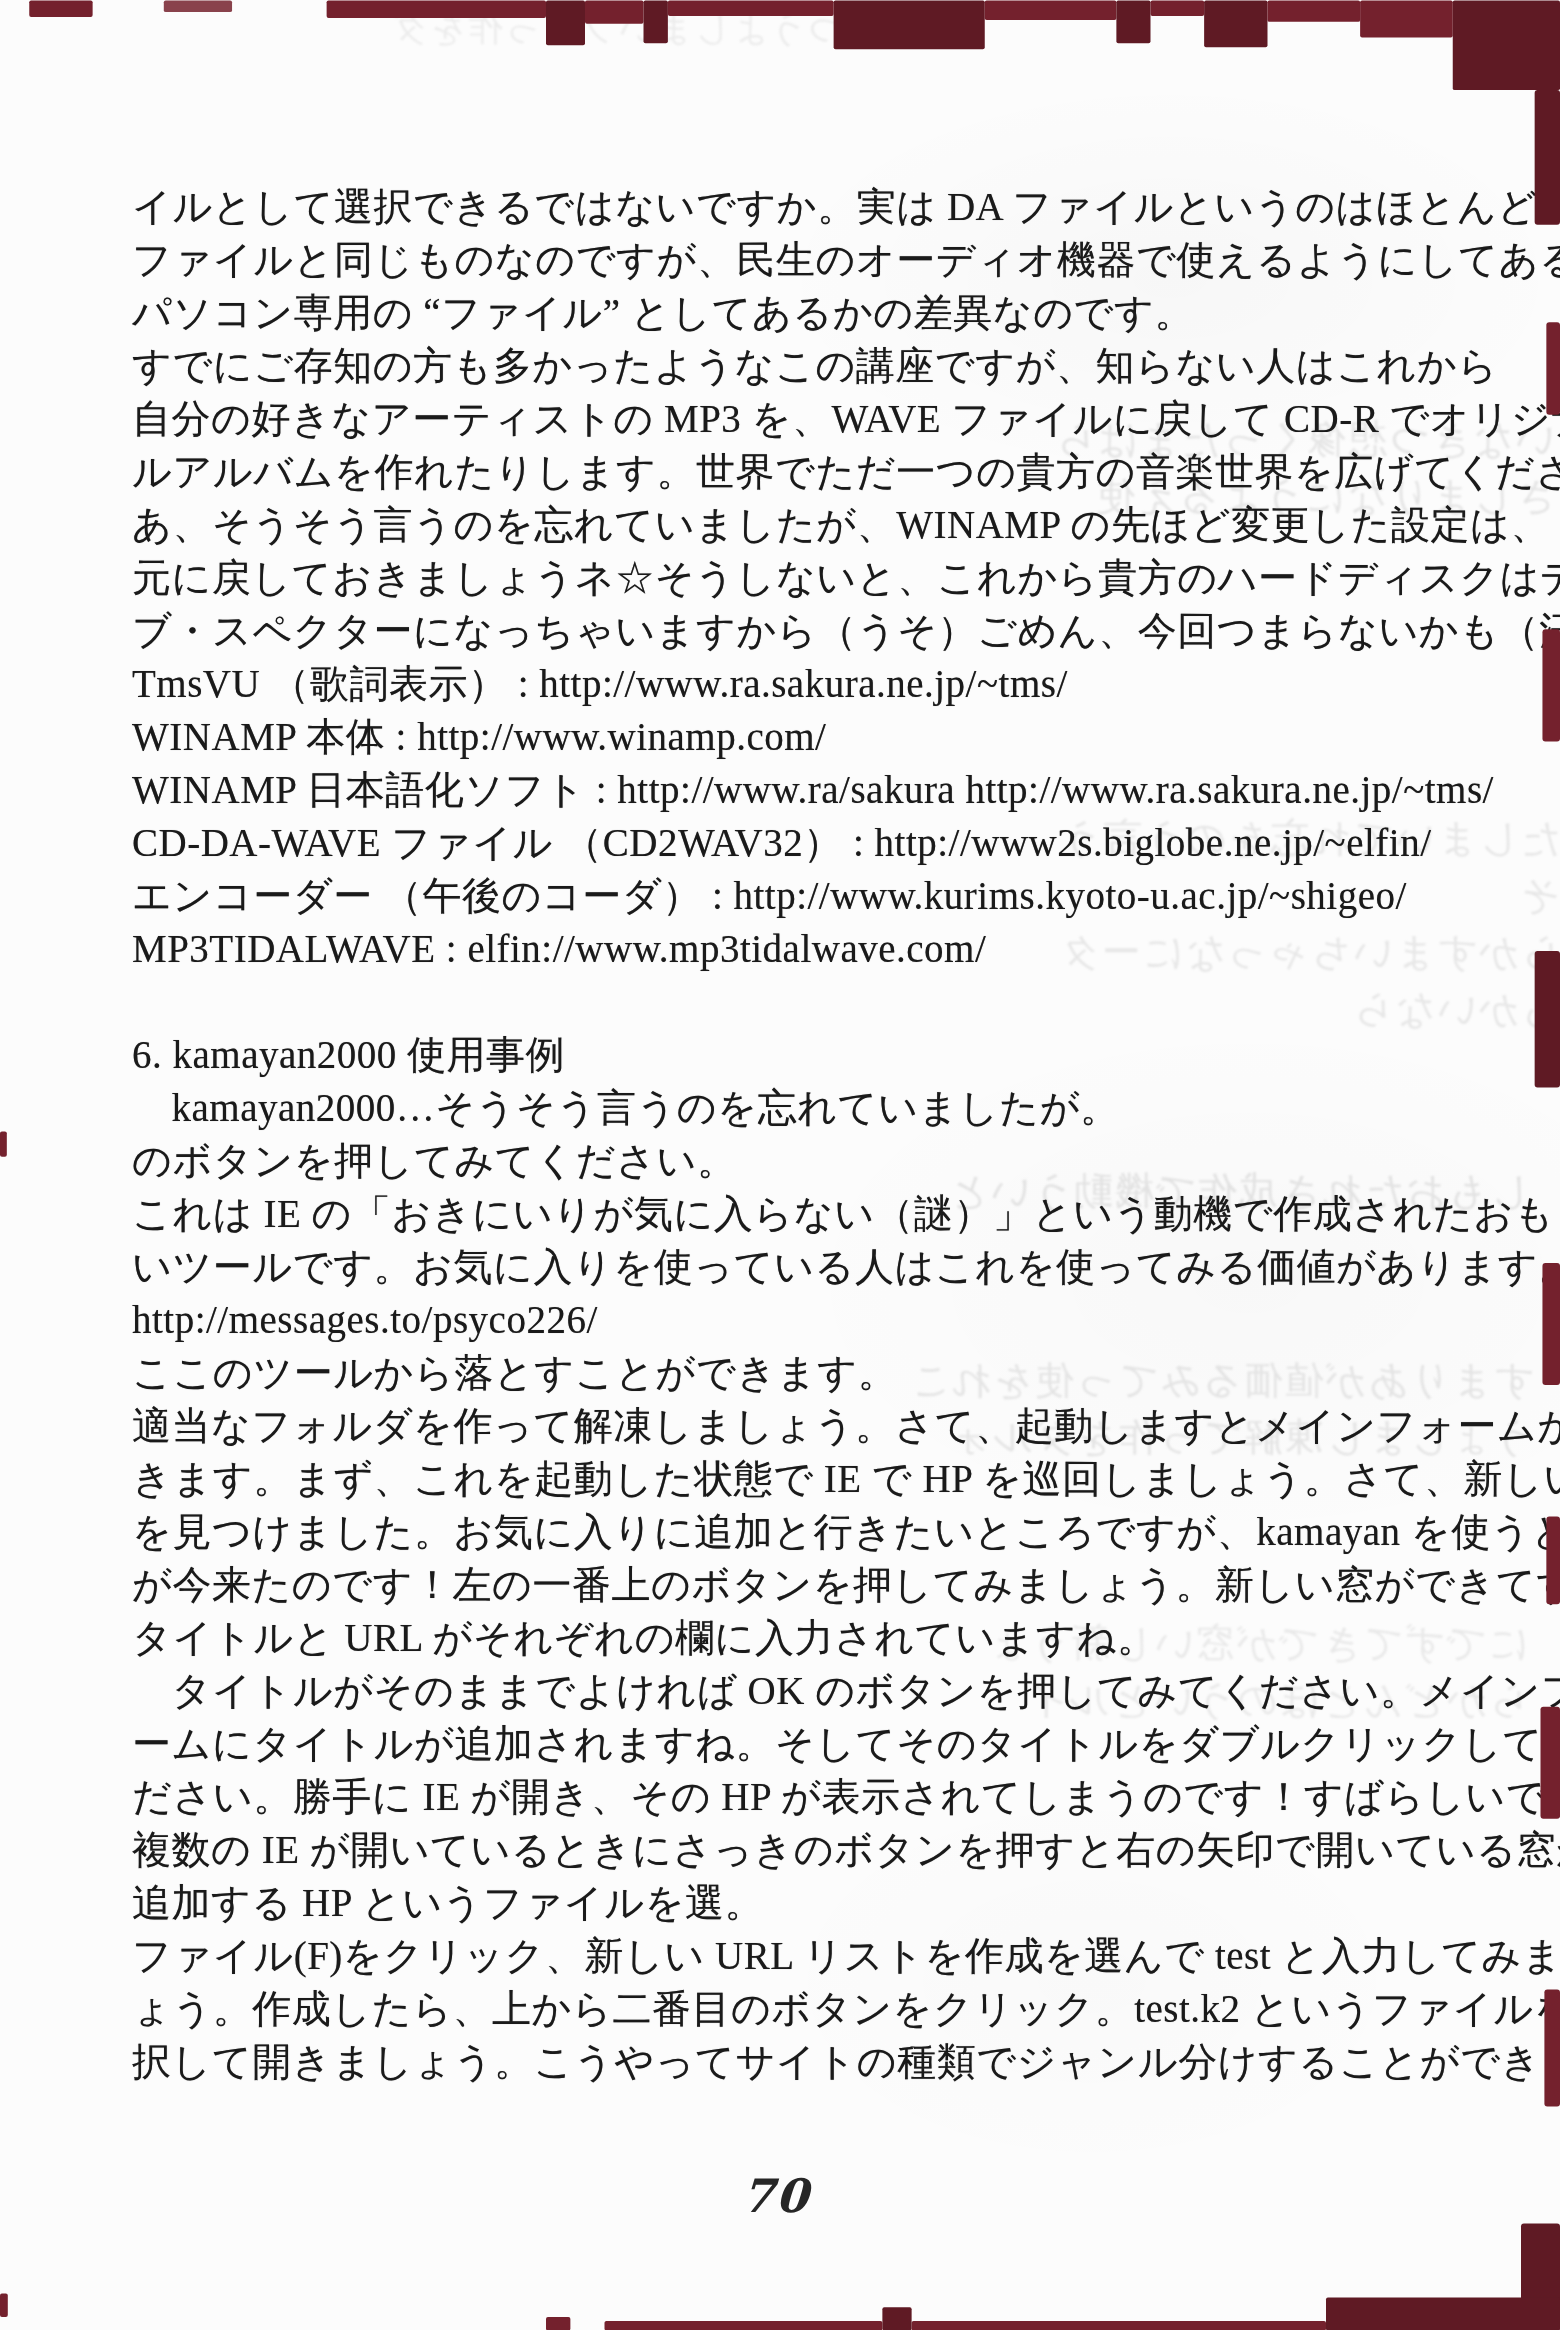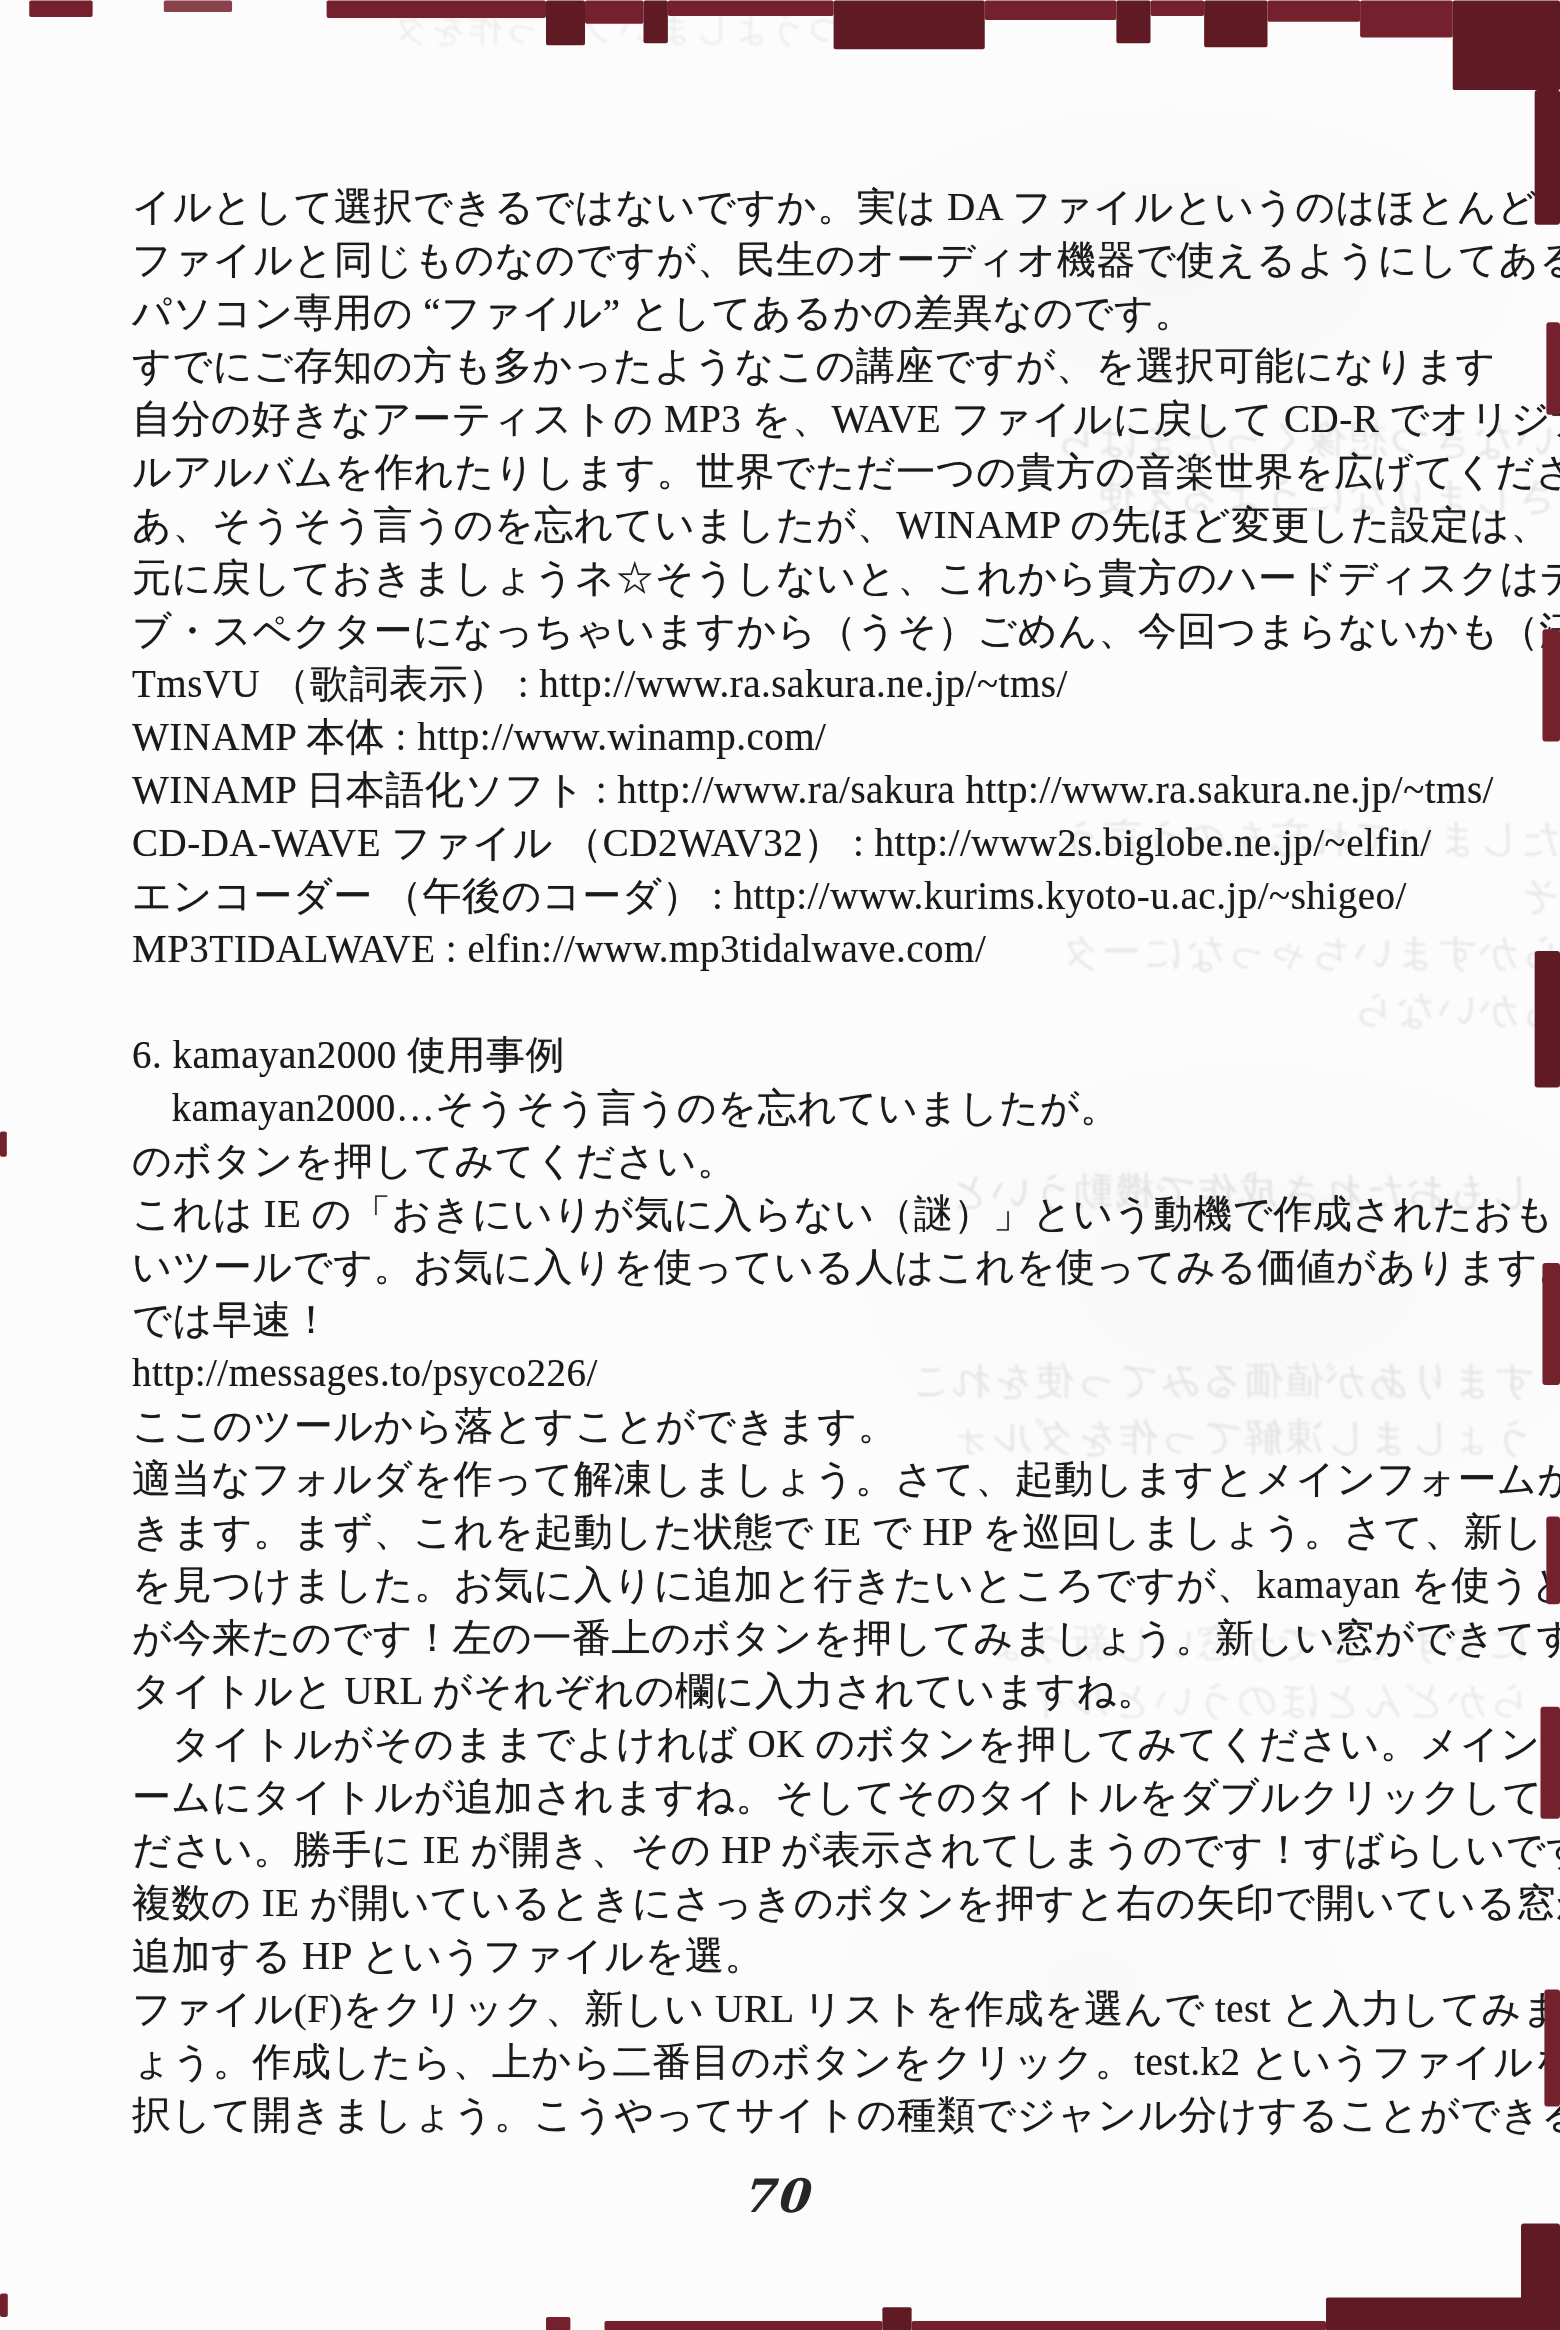--- a/index.html
+++ b/index.html
@@ -66,39 +66,38 @@
   <div class="ghost" style="left:946px;top:1162px;opacity:.6;">しもおたれさ成作で機動ういと</div>
   <div class="ghost" style="left:907px;top:1351px;opacity:.55;">すまりあが値価るみてっ使をれこ
 うょしまし凍解てっ作をダルォ</div>
   <div class="ghost" style="left:985px;top:1614px;opacity:.45;">にでずてきでが窓いし新うょ
 らかどんとほのういとルイ</div>
 
   <div class="textblock">
       <div class="line">イルとして選択できるではないですか。実は DA ファイルというのはほとんど WAVE</div>
       <div class="line">ファイルと同じものなのですが、民生のオーディオ機器で使えるようにしてあるか、</div>
       <div class="line">パソコン専用の “ファイル” としてあるかの差異なのです。</div>
-      <div class="line">すでにご存知の方も多かったようなこの講座ですが、を選択可能になります</div>
+      <div class="line">すでにご存知の方も多かったようなこの講座ですが、知らない人はこれから</div>
       <div class="line">自分の好きなアーティストの MP3 を、WAVE ファイルに戻して CD-R でオリジナ</div>
       <div class="line">ルアルバムを作れたりします。世界でただ一つの貴方の音楽世界を広げてください。</div>
       <div class="line">あ、そうそう言うのを忘れていましたが、WINAMP の先ほど変更した設定は、</div>
       <div class="line">元に戻しておきましょうネ☆そうしないと、これから貴方のハードディスクはデー</div>
       <div class="line">ブ・スペクターになっちゃいますから（うそ）ごめん、今回つまらないかも（汗）</div>
       <div class="line">TmsVU （歌詞表示） : http://www.ra.sakura.ne.jp/~tms/</div>
       <div class="line">WINAMP 本体 : http://www.winamp.com/</div>
       <div class="line">WINAMP 日本語化ソフト : http://www.ra/sakura http://www.ra.sakura.ne.jp/~tms/</div>
       <div class="line">CD-DA-WAVE ファイル （CD2WAV32） : http://www2s.biglobe.ne.jp/~elfin/</div>
       <div class="line">エンコーダー （午後のコーダ） : http://www.kurims.kyoto-u.ac.jp/~shigeo/</div>
       <div class="line">MP3TIDALWAVE : elfin://www.mp3tidalwave.com/</div>
       <div class="line"></div>
       <div class="line">6. kamayan2000 使用事例</div>
       <div class="line">　kamayan2000…そうそう言うのを忘れていましたが。</div>
       <div class="line">のボタンを押してみてください。</div>
       <div class="line">これは IE の「おきにいりが気に入らない（謎）」という動機で作成されたおもしろ</div>
       <div class="line">いツールです。お気に入りを使っている人はこれを使ってみる価値があります。</div>
-      <div class="line">では早速！</div>
       <div class="line">http://messages.to/psyco226/</div>
       <div class="line">ここのツールから落とすことができます。</div>
       <div class="line">適当なフォルダを作って解凍しましょう。さて、起動しますとメインフォームが出て</div>
       <div class="line">きます。まず、これを起動した状態で IE で HP を巡回しましょう。さて、新しい HP</div>
       <div class="line">を見つけました。お気に入りに追加と行きたいところですが、kamayan を使うとき</div>
       <div class="line">が今来たのです！左の一番上のボタンを押してみましょう。新しい窓ができてすでに</div>
       <div class="line">タイトルと URL がそれぞれの欄に入力されていますね。</div>
       <div class="line">　タイトルがそのままでよければ OK のボタンを押してみてください。メインフォ</div>
       <div class="line">ームにタイトルが追加されますね。そしてそのタイトルをダブルクリックして見てく</div>
       <div class="line">ださい。勝手に IE が開き、その HP が表示されてしまうのです！すばらしいですね。</div>

